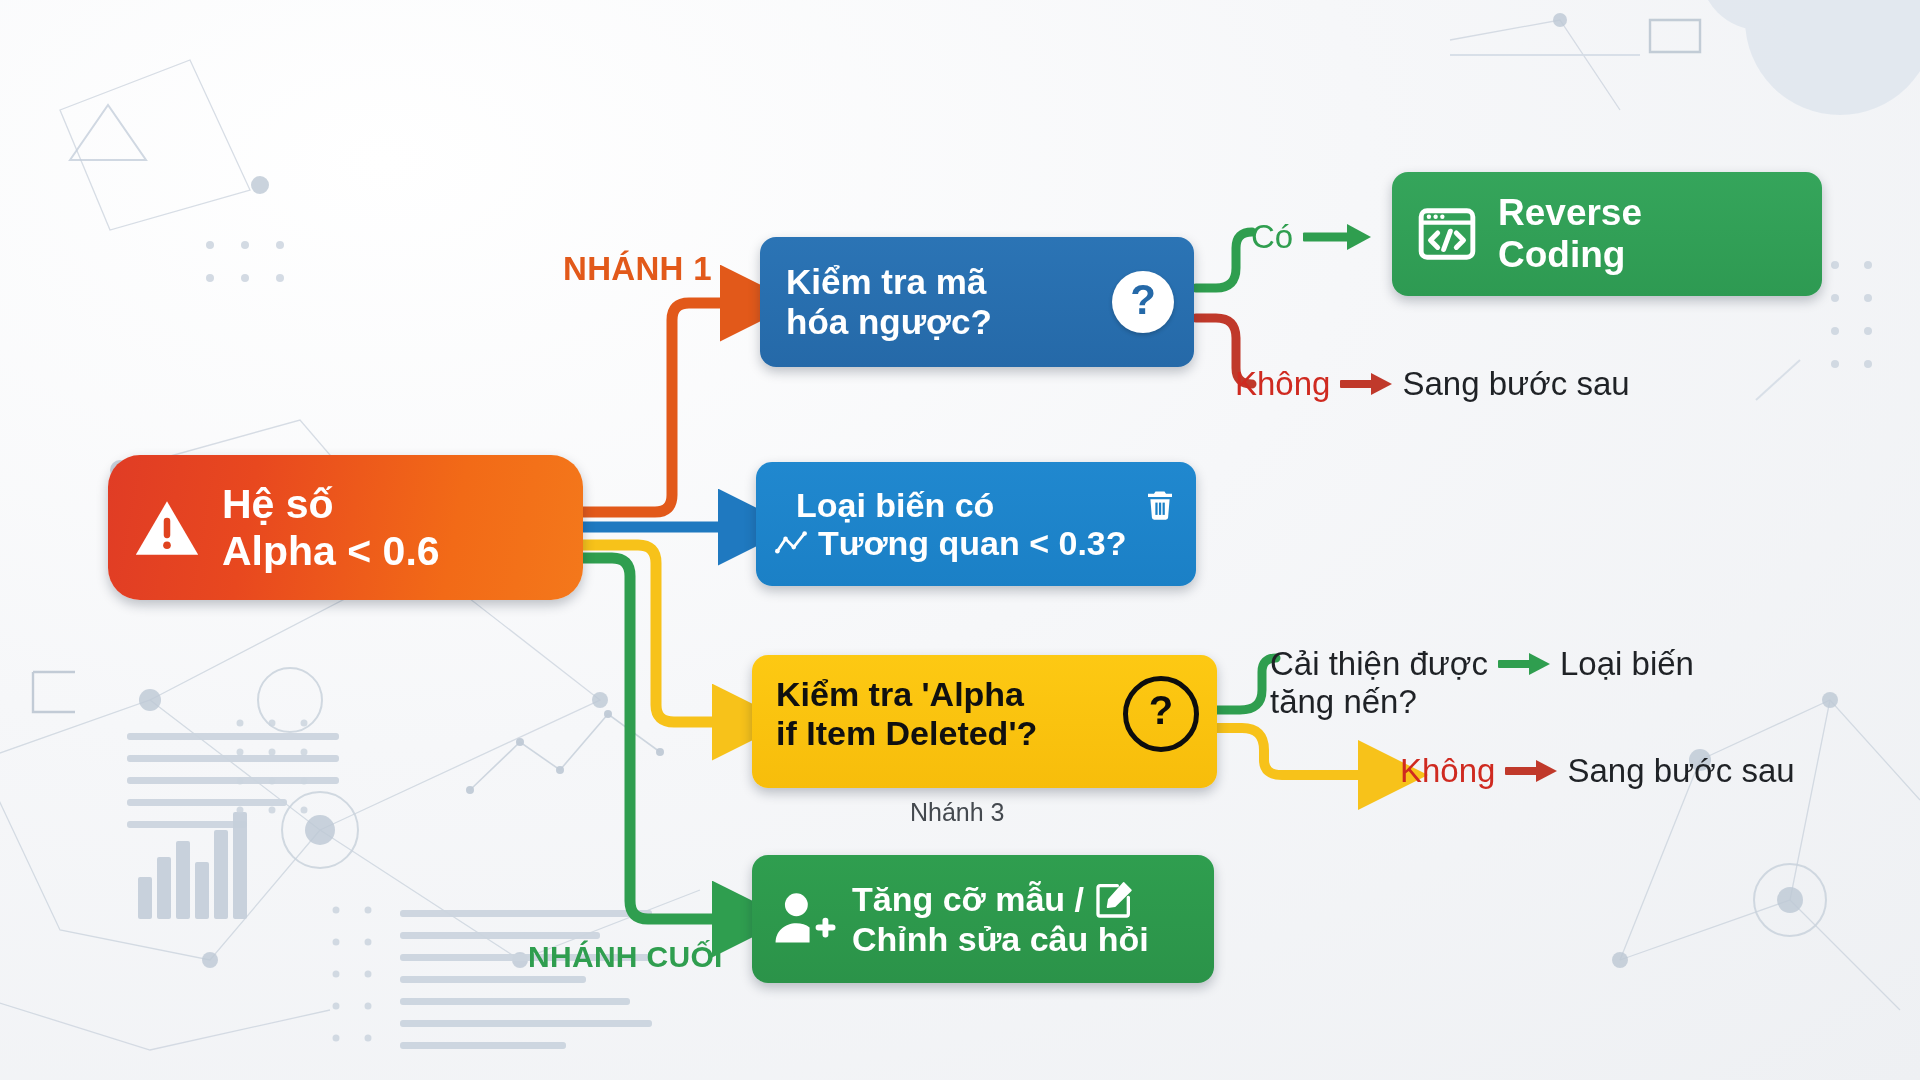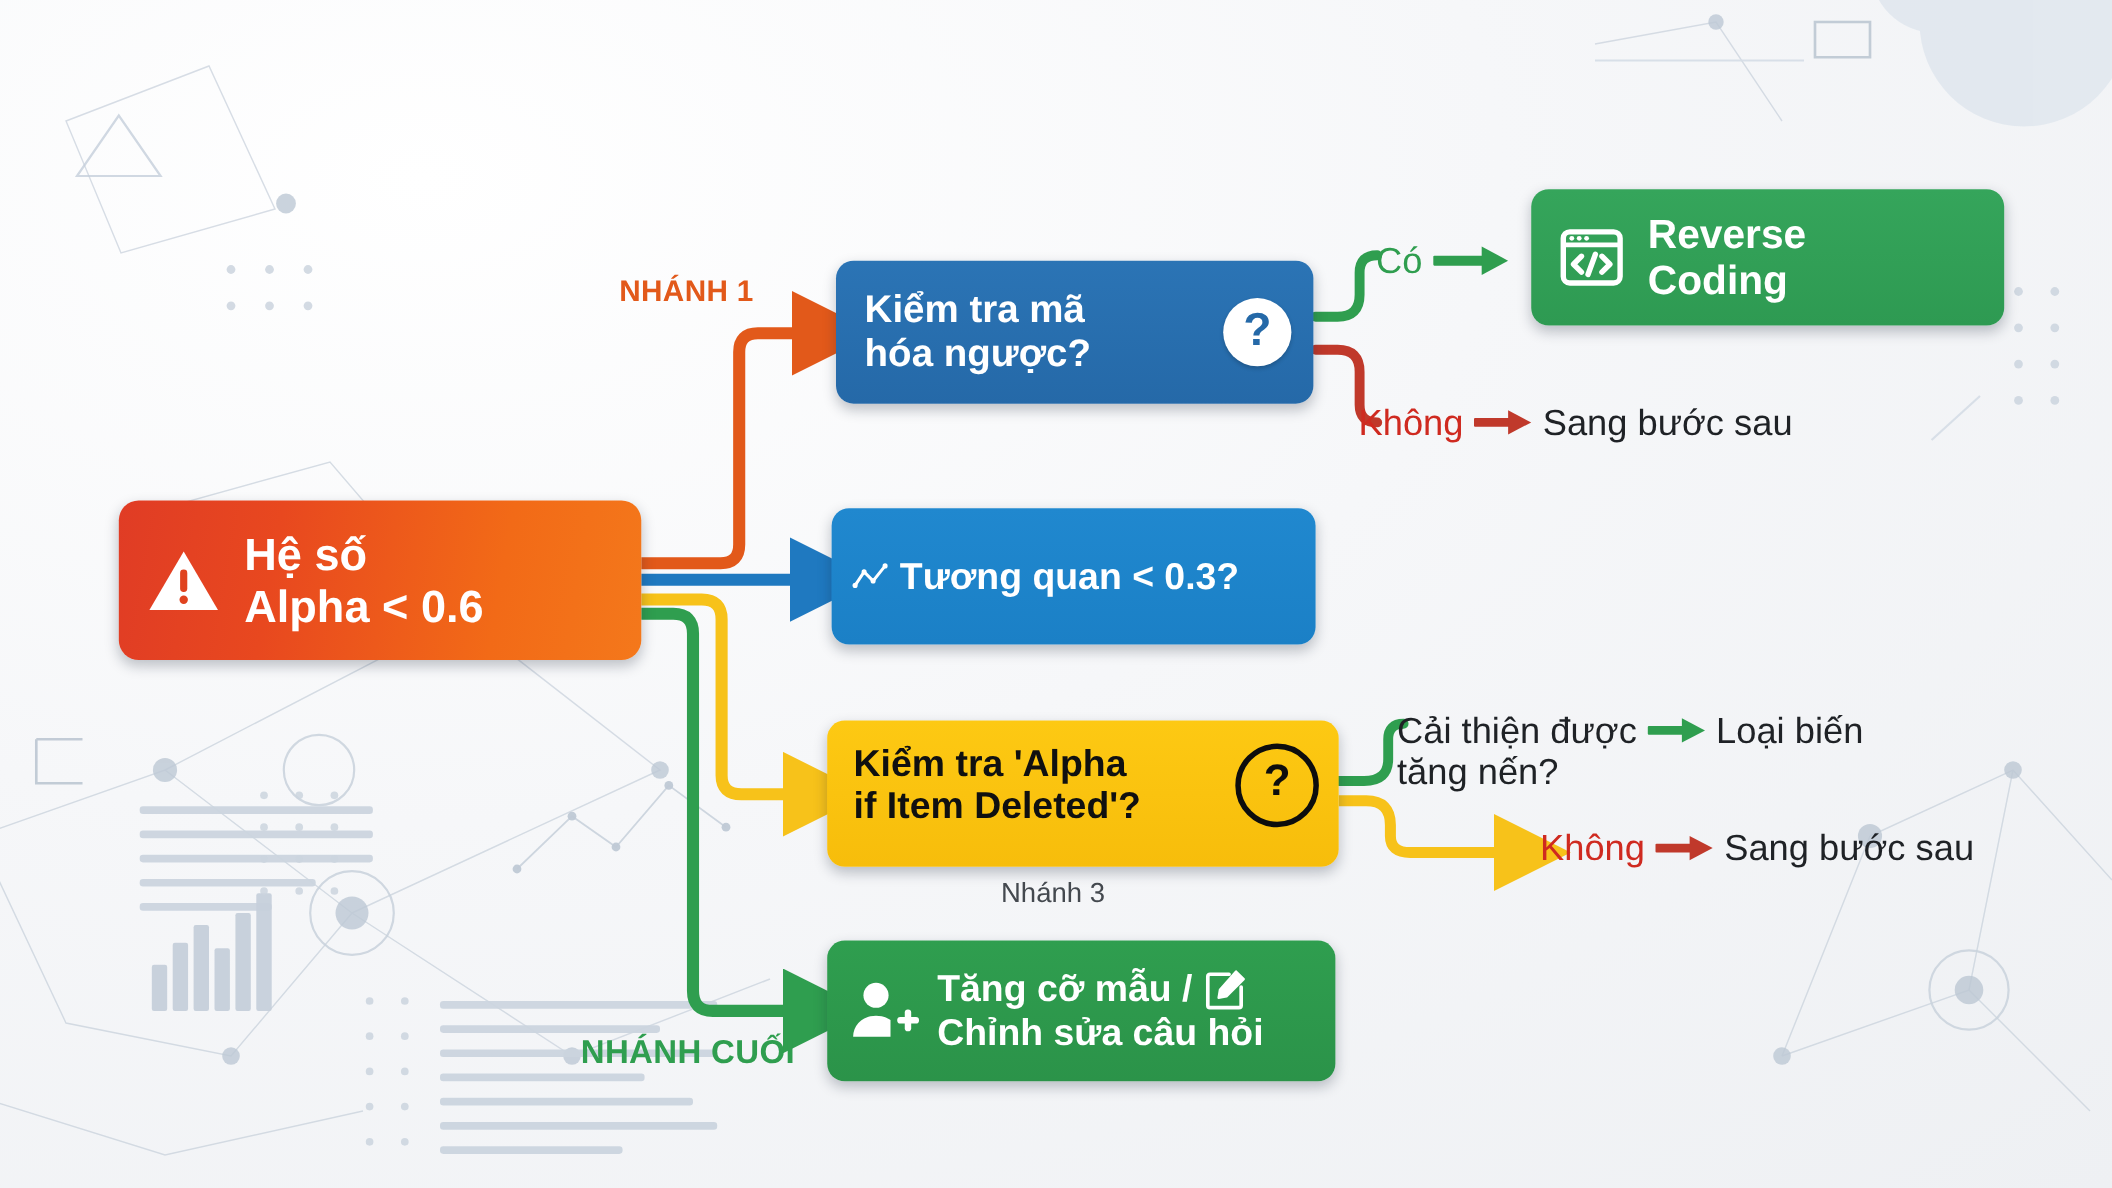--- a/index.html
+++ b/index.html
@@ -33,21 +33,21 @@
     position:absolute;border-radius:16px;display:flex;align-items:center;
     box-shadow:0 5px 12px rgba(20,30,50,.26);
     box-sizing:border-box;
   }
   .node .txt{font-weight:bold;line-height:1.14;}
 
   
   #start{
     left:108px;top:455px;width:475px;height:145px;
     background:linear-gradient(100deg,#e03c25 0%,#e8481f 30%,#f26a17 72%,#f4781b 100%);
-    padding:0 22px;gap:18px;border-radius:18px;
+    padding:0 22px;gap:18px;border-radius:32px;
   }
   #start .txt{color:#fff;font-size:41px;}
 
   
   #q1{
     left:760px;top:237px;width:434px;height:130px;
     background:linear-gradient(180deg,#2b74b5 0%,#2569a8 100%);
     padding:0 20px 0 26px;justify-content:space-between;gap:10px;
   }
   #q1 .txt{color:#fff;font-size:35px;}
@@ -81,21 +81,21 @@
   
   #out1{
     left:1392px;top:172px;width:430px;height:124px;
     background:linear-gradient(180deg,#35a55b 0%,#2e9a52 100%);
     padding:0 18px 0 24px;gap:20px;
   }
   #out1 .txt{color:#fff;font-size:37px;}
 
   
   .blabel{position:absolute;font-weight:bold;white-space:nowrap;}
-  #lbl-b1{left:563px;top:250px;font-size:27px;color:#e2591a;letter-spacing:.3px;}
+  #lbl-b1{left:563px;top:250px;font-size:33px;color:#e2591a;letter-spacing:.3px;}
   #lbl-bend{left:528px;top:940px;font-size:30px;color:#2f9e4f;letter-spacing:.3px;}
   #lbl-b3{left:910px;top:798px;font-size:25px;color:#44494f;font-weight:normal;}
 
   
   .ann{position:absolute;white-space:nowrap;display:flex;align-items:center;gap:10px;}
   .ann .w{font-size:33px;}
   .yes-green{color:#2f9e4f;font-weight:normal;}
   .no-red{color:#cf2a20;}
   .neutral{color:#1f2226;}
 
@@ -323,20 +323,32 @@
       <span class="txt">
         <span>Kiểm tra mã</span><br>
         <span>hóa ngược?</span>
       </span>
       <span class="ico">
         <span class="qmark">?</span>
       </span>
     </div>
 
     <div class="node" id="q2">
+      <span class="row r1">
+        <span>Loại biến có</span>
+        <span class="ico">
+          <svg width="36" height="36" viewBox="0 0 24 24" fill="#fff">
+            <path d="M9 3h6l1 1.5h4V6.6H4V4.5h4Z"></path>
+            <path d="M5.6 8.2h12.8l-1 12.2a1.5 1.5 0 0 1-1.5 1.4H8.1a1.5 1.5 0 0 1-1.5-1.4Z"></path>
+            <rect x="8.9" y="10.4" width="1.5" height="8.2" fill="#1b80c6"></rect>
+            <rect x="11.3" y="10.4" width="1.5" height="8.2" fill="#1b80c6"></rect>
+            <rect x="13.7" y="10.4" width="1.5" height="8.2" fill="#1b80c6"></rect>
+          </svg>
+        </span>
+      </span>
       <span class="row r2">
         <span class="ico">
           <svg width="34" height="30" viewBox="0 0 24 22" fill="none" stroke="#fff" stroke-width="2" stroke-linecap="round">
             <path d="M2 17 L8 8 L14 14 L22 4"></path>
             <circle cx="2" cy="17" r="1.7" fill="#fff" stroke="none"></circle>
             <circle cx="8" cy="8" r="1.7" fill="#fff" stroke="none"></circle>
             <circle cx="14" cy="14" r="1.7" fill="#fff" stroke="none"></circle>
             <circle cx="22" cy="4" r="1.7" fill="#fff" stroke="none"></circle>
           </svg>
         </span>

